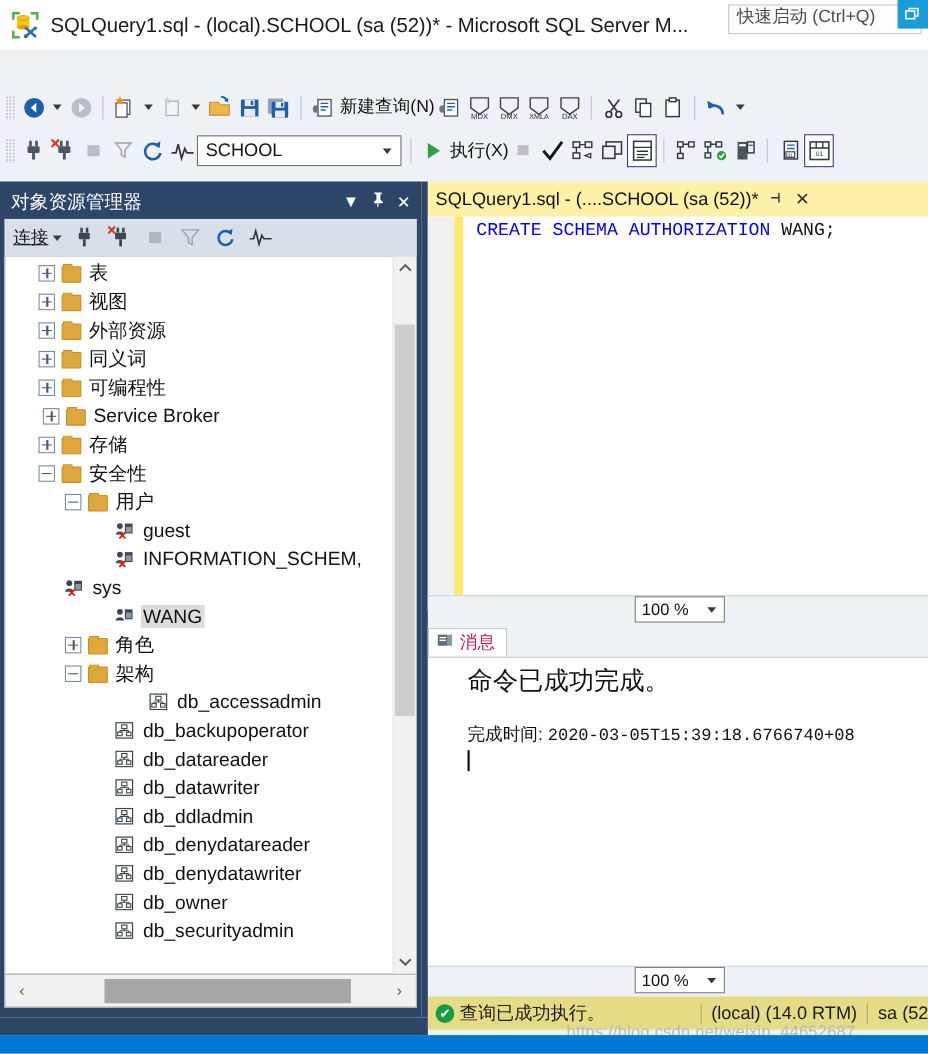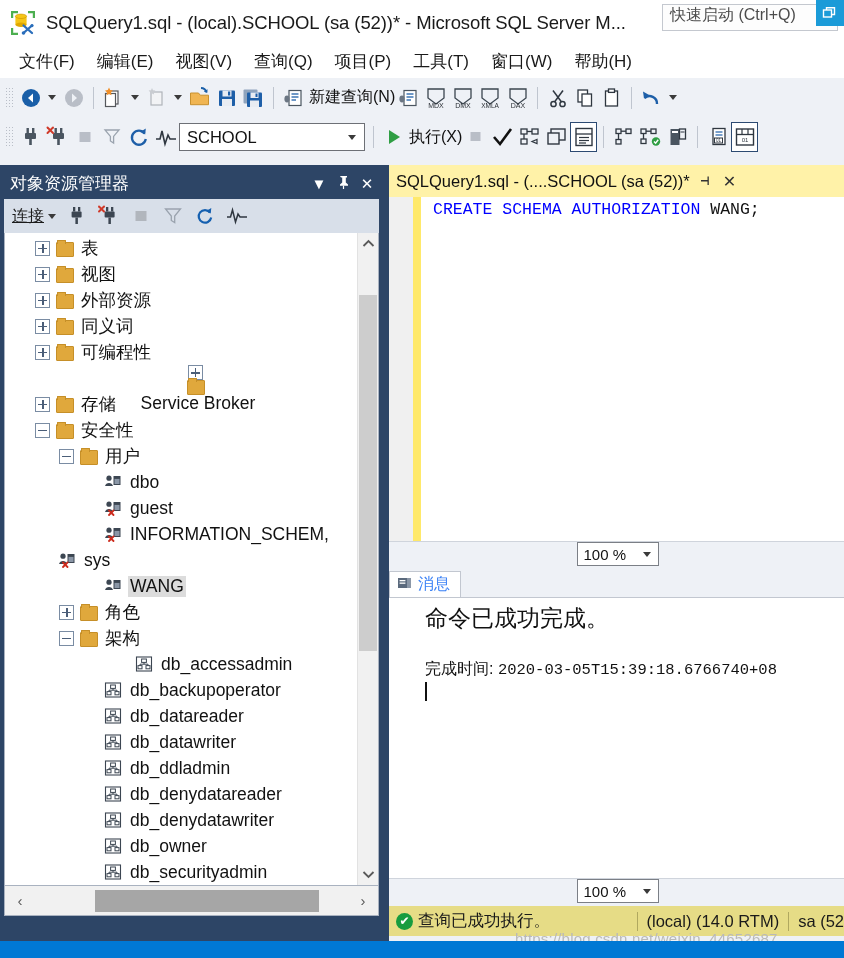--- a/index.html
+++ b/index.html
@@ -196,21 +196,21 @@
   .hsb { flex:1; height:22px; display:flex; align-items:center; margin-left:4px; margin-right:2px;}
   .hsb .lar { width:18px; text-align:center; color:#6b6b6b; font-size:12px;}
   .hsb .trk { flex:1; height:20px; background:#cdcdcd;}
 
   .results-pane {
     position:absolute; left:389px; top:569px; width:455px; height:309px; background:#fff;
   }
   .res-tabs { height:28px; display:flex; align-items:flex-end; background:#eef1f6;}
   .res-tab {
     height:26px; background:#ffffff; border:1px solid #c2c7d0; border-bottom:none;
-    display:flex; align-items:center; padding:0 10px 0 7px; font-size:16px; color:#3b82f6;
+    display:flex; align-items:center; padding:0 10px 0 7px; font-size:16px; color:#be185d;
     white-space:nowrap;
   }
   .res-body {
     position:absolute; left:0; right:0; top:28px; bottom:0; background:#fff;
     border-top:1px solid #c2c7d0;
     font-family:"Liberation Mono", monospace; font-size:15.5px; color:#111;
     padding: 8px 0 0 36px; white-space:nowrap; overflow:hidden;
   }
   .res-body .ln { height:25px; line-height:25px;}
   .res-cjk { font-family:"Liberation Sans", sans-serif; font-size:23px;}
@@ -275,30 +275,20 @@
       <span>快速启动 (Ctrl+Q)</span>
     </div>
     <div class="winbtn-blue">
       <svg width="16" height="14" viewBox="0 0 16 14">
         <rect x="1.5" y="4" width="8" height="7" fill="none" stroke="#ffffff" stroke-width="1.4"></rect>
         <polyline points="4.5,4 4.5,1.8 12.5,1.8 12.5,8.5 9.5,8.5" fill="none" stroke="#ffffff" stroke-width="1.4"></polyline>
       </svg>
     </div>
   </div>
 
-  <div class="menubar">
-    <div class="menu-item">文件(F)</div>
-    <div class="menu-item">编辑(E)</div>
-    <div class="menu-item">视图(V)</div>
-    <div class="menu-item">查询(Q)</div>
-    <div class="menu-item">项目(P)</div>
-    <div class="menu-item">工具(T)</div>
-    <div class="menu-item">窗口(W)</div>
-    <div class="menu-item">帮助(H)</div>
-  </div>
 
   <div class="toolbar tb1">
     <div class="grip"></div>
 
     <div class="tbbtn">
       <svg width="22" height="22" viewBox="0 0 22 22">
         <circle cx="11" cy="11" r="9" fill="#1a5fa8"></circle>
         <path d="M13 6.5 L8 11 L13 15.5 Z" fill="#ffffff"></path>
       </svg>
     </div>
@@ -668,49 +658,39 @@
           <div class="node" style="padding-left: 30px;">
             <span class="exp plus"></span>
             <span class="folder"></span>
             <span class="label">同义词</span>
           </div>
           <div class="node" style="padding-left: 30px;">
             <span class="exp plus"></span>
             <span class="folder"></span>
             <span class="label">可编程性</span>
           </div>
-          <div class="node" style="padding-left: 34px; flex-direction: column;">
+          <div class="node" style="padding-left: 34px;">
             <span class="exp plus"></span>
             <span class="folder"></span>
             <span class="label">Service Broker</span>
           </div>
           <div class="node" style="padding-left: 30px;">
             <span class="exp plus"></span>
             <span class="folder"></span>
             <span class="label">存储</span>
           </div>
           <div class="node" style="padding-left: 30px;">
             <span class="exp"></span>
             <span class="folder"></span>
             <span class="label">安全性</span>
           </div>
           <div class="node" style="padding-left: 54px;">
             <span class="exp"></span>
             <span class="folder"></span>
             <span class="label">用户</span>
-          </div>
-          <div class="node" style="padding-left: 78px;">
-            <span class="nolead"></span>
-            <span class="ico"><svg width="18" height="16" viewBox="0 0 18 16">
-                <circle cx="5" cy="4.2" r="2.6" fill="#3c4652"></circle>
-                <path d="M1 12 a4.2 4.2 0 0 1 8 0 z" fill="#3c4652"></path>
-                <rect x="10" y="2.5" width="6" height="8" fill="#8b97a7" stroke="#3c4652" stroke-width="1"></rect>
-                <rect x="10" y="2.5" width="6" height="2.4" fill="#3c4652"></rect>
-              </svg></span>
-            <span class="label">dbo</span>
           </div>
           <div class="node" style="padding-left: 78px;">
             <span class="nolead"></span>
             <span class="ico"><svg width="18" height="16" viewBox="0 0 18 16">
                 <circle cx="5" cy="4.2" r="2.6" fill="#3c4652"></circle>
                 <path d="M1 12 a4.2 4.2 0 0 1 8 0 z" fill="#3c4652"></path>
                 <rect x="10" y="2.5" width="6" height="8" fill="#8b97a7" stroke="#3c4652" stroke-width="1"></rect>
                 <rect x="10" y="2.5" width="6" height="2.4" fill="#3c4652"></rect>
                 <g stroke="#cc2b1d" stroke-width="1.8" stroke-linecap="round">
                   <line x1="5" y1="10.5" x2="9.5" y2="15"></line>

